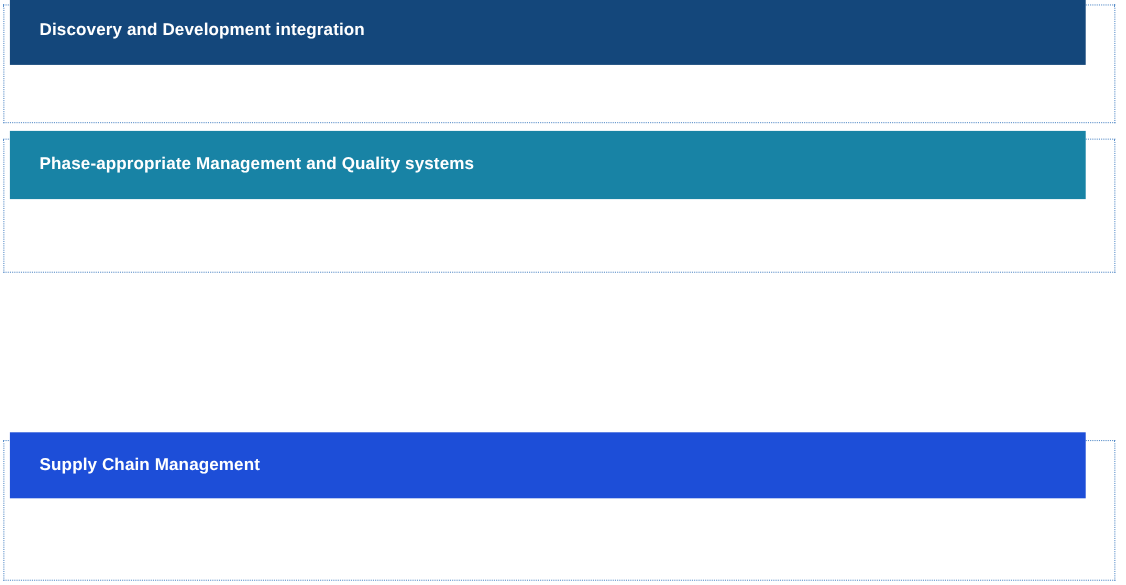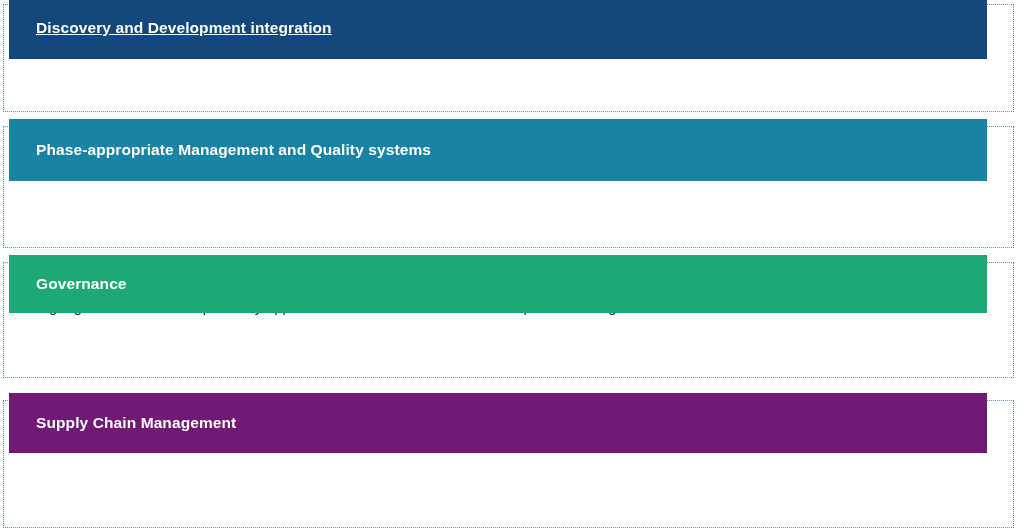--- a/index.html
+++ b/index.html
@@ -76,47 +76,39 @@
   #card-supply .card-header     { height: 60px; }
   #card-supply .card-body       { padding-top: 21px; }
 </style>
 </head>
 <body>
 
 <div id="board" style="background: rgb(255, 255, 255);">
 
   <section class="card" id="card-discovery" style="border-color: rgb(91, 143, 201);">
     <div class="card-header" style="background-color: rgb(20, 71, 123);">
-      <span class="card-title" style="color: rgb(255, 255, 255); text-decoration: underline;">Discovery and Development integration</span>
+      <span class="card-title" style="color: rgb(255, 255, 255);">Discovery and Development integration</span>
     </div>
     <div class="card-body" style="color: rgb(34, 31, 31);">
       <p>This can accelerate the FIH program by prioritizing efforts more efficiently leading to successful FIH program</p>
     </div>
   </section>
 
   <section class="card" id="card-phase" style="border-color: rgb(91, 143, 201);">
     <div class="card-header" style="background-color: rgb(24, 131, 165);">
       <span class="card-title" style="color: rgb(255, 255, 255);">Phase-appropriate Management and Quality systems</span>
     </div>
     <div class="card-body" style="color: rgb(34, 31, 31);">
       <p>Adopting phase-appropriate development strategy and simplified quality systems to meet  timelines without compromising on quality.</p>
     </div>
   </section>
 
-  <section class="card" id="card-governance" style="border-color: rgb(91, 143, 201);">
-    <div class="card-header" style="background-color: rgb(30, 168, 116);">
-      <span class="card-title" style="color: rgb(255, 255, 255);">Governance</span>
-    </div>
-    <div class="card-body" style="color: rgb(34, 31, 31);">
-      <p>Right governance can help identify opportunities to shorten time on critical path and mitigate risks.</p>
-    </div>
-  </section>
 
   <section class="card" id="card-supply" style="border-color: rgb(91, 143, 201);">
-    <div class="card-header" style="background-color: #701a75;">
+    <div class="card-header" style="background-color: #1d4ed8;">
       <span class="card-title" style="color: rgb(255, 255, 255);">Supply Chain Management</span>
     </div>
     <div class="card-body" style="color: rgb(34, 31, 31);">
       <p>The role of Supply Chain Management is very critical starting from sourcing right intermediates to clinical product shipment.</p>
     </div>
   </section>
 
 </div>
 
 </body></html>

